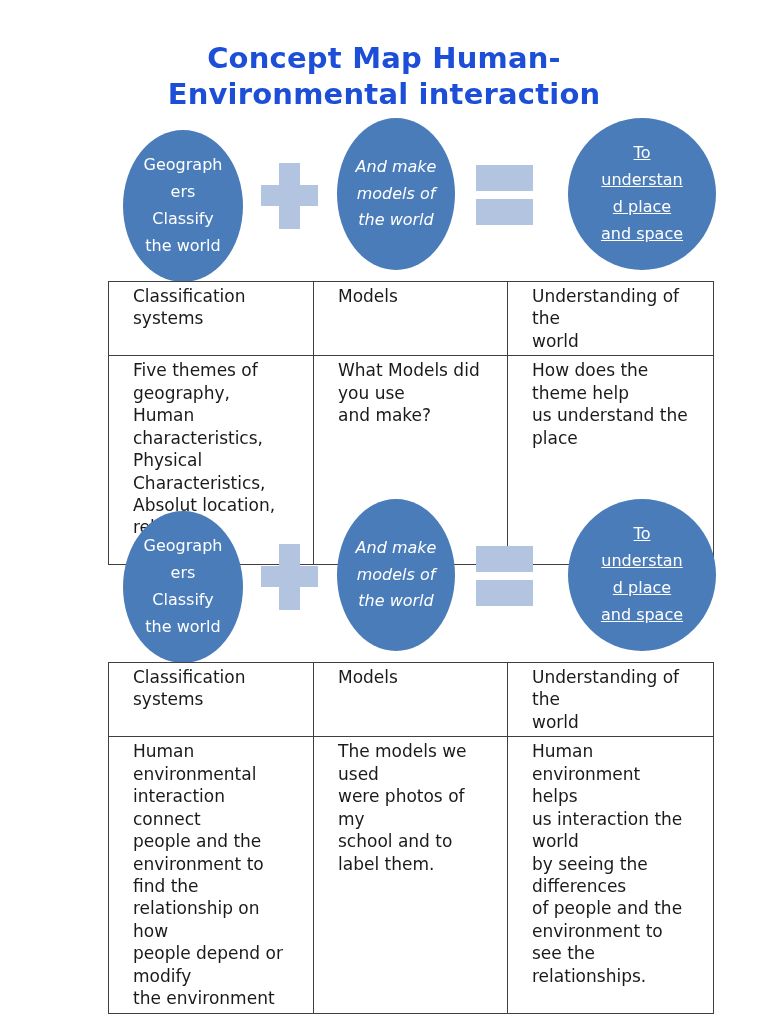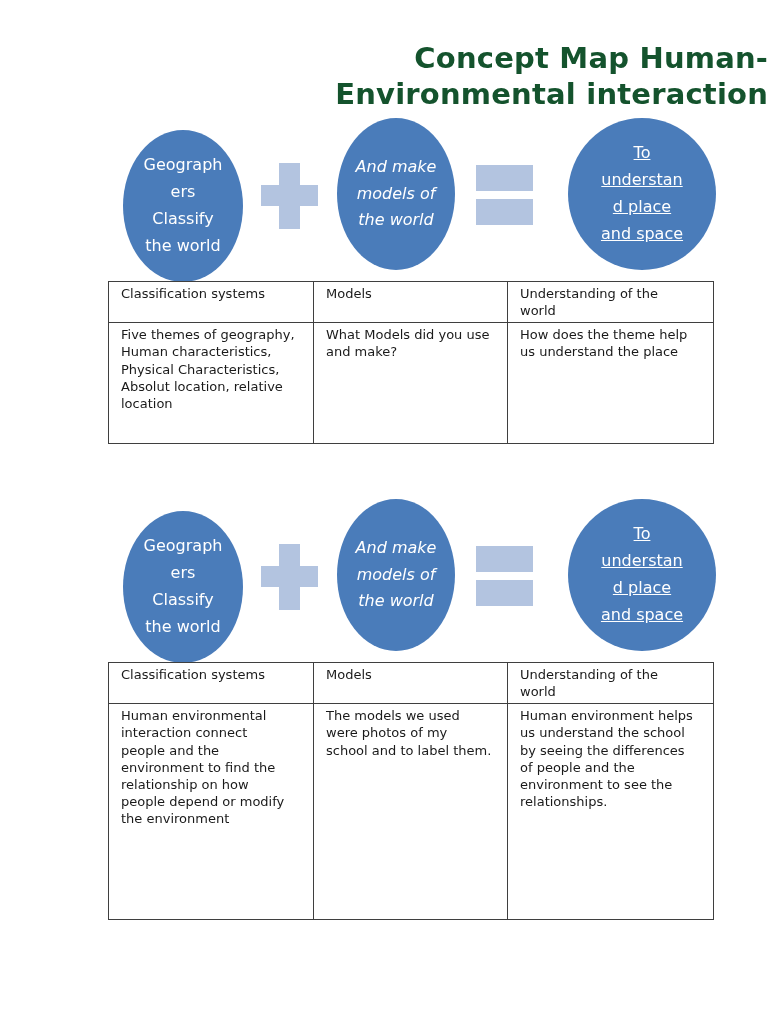--- a/index.html
+++ b/index.html
@@ -2,22 +2,22 @@
 <html><head>
 <meta charset="utf-8">
 <style>
   html,body{margin:0;padding:0;background:#fff;}
   .page{
     position:relative;width:768px;height:1024px;background:#ffffff;overflow:hidden;
     font-family:"DejaVu Sans","Liberation Sans",sans-serif;color:#1a1a1a;
   }
   .doc-title{
     position:absolute;top:41px;left:0;right:0;margin:0;
-    text-align:right;font-size:29px;font-weight:700;line-height:1.24;
-    color:#14532d;white-space:pre-line;letter-spacing:0.2px;
+    text-align:center;font-size:29px;font-weight:700;line-height:1.24;
+    color:#1d4ed8;white-space:pre-line;letter-spacing:0.2px;
   }
   .diagram{position:absolute;left:0;width:768px;height:156px;}
   .diagram.row1{top:118px;}
   .diagram.row2{top:499px;}
   .ellipse{
     position:absolute;border-radius:50%;background:#4a7cba;
     display:flex;align-items:center;justify-content:center;
     color:#ffffff;text-align:center;font-size:16px;line-height:1.68;
     white-space:pre-line;
   }
@@ -29,22 +29,22 @@
   .plus .bar-h{position:absolute;left:0;top:22px;width:57px;height:21px;background:#b3c4e0;}
   .equals{position:absolute;left:476px;top:47px;width:57px;height:60px;}
   .equals .bar-top{position:absolute;left:0;top:0;width:57px;height:26px;background:#b3c4e0;}
   .equals .bar-bottom{position:absolute;left:0;top:34px;width:57px;height:26px;background:#b3c4e0;}
   table.grid{
     position:absolute;left:108px;width:605px;border-collapse:collapse;table-layout:fixed;
   }
   .tbl1{top:281px;}
   .tbl2{top:662px;}
   table.grid td{
-    border:1px solid #3f3f3f;vertical-align:top;padding:3px 12px;
-    font-size:13px;line-height:1.32;color:#1a1a1a;white-space:pre-line;
+    border:1px solid #3f3f3f;vertical-align:top;padding:3px 24px;
+    font-size:17px;line-height:1.32;color:#1a1a1a;white-space:pre-line;
     overflow:hidden;
   }
   .tbl1 tr.hdr td{height:31px;}
   .tbl1 tr.body td{height:114px;}
   .tbl2 tr.hdr td{height:32px;}
   .tbl2 tr.body td{height:209px;}
   td.center{}
 </style>
 </head>
 <body>
@@ -155,21 +155,21 @@
 interaction connect
 people and the
 environment to find the
 relationship on how
 people depend or modify
 the environment</td>
       <td>The models we used
 were photos of my
 school and to label them.</td>
       <td>Human environment helps
-us understand the school
+us interaction the world
 by seeing the differences
 of people and the
 environment to see the
 relationships.</td>
     </tr>
   </tbody>
     </table>
 
 </div>
 

